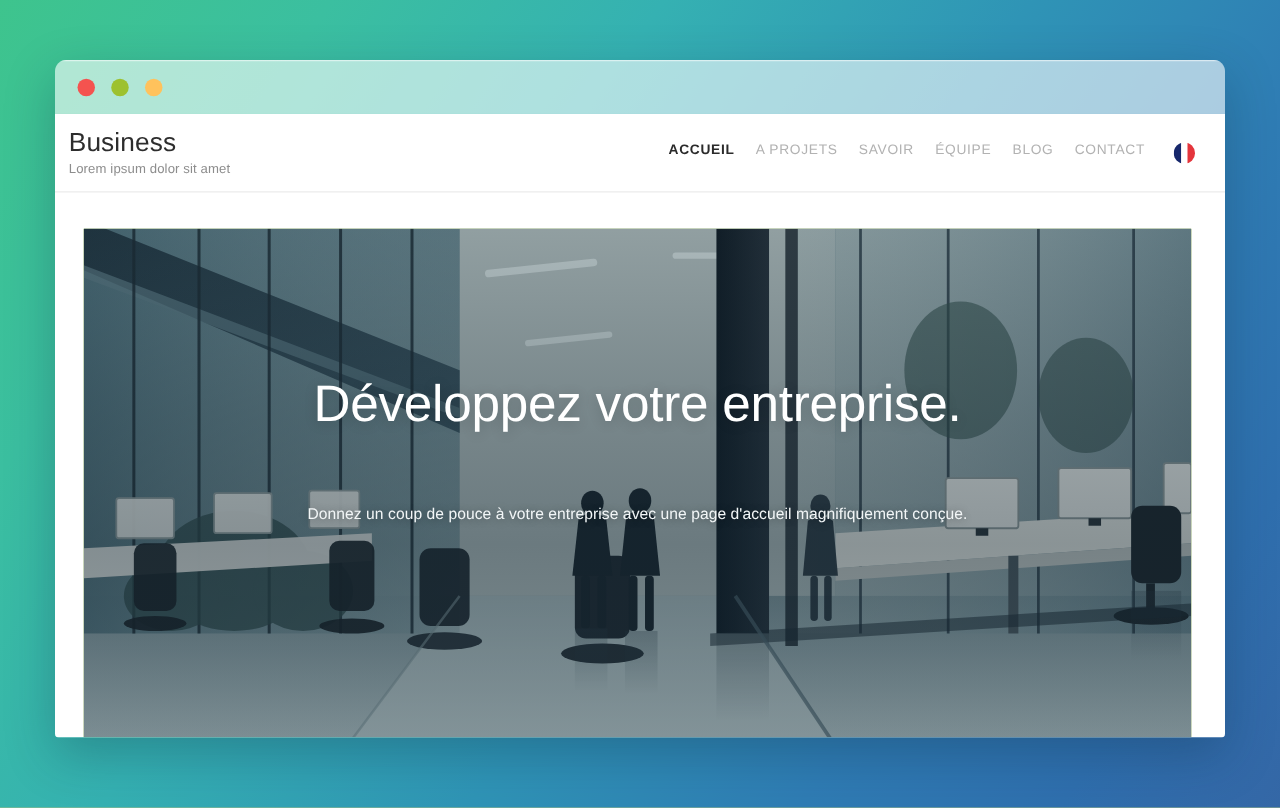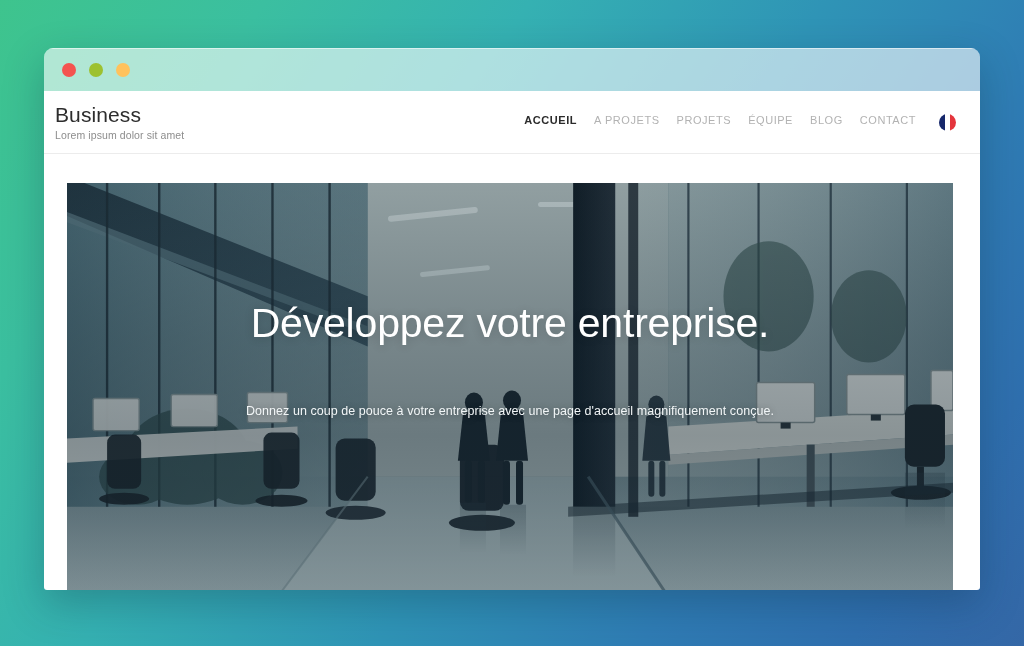--- a/index.html
+++ b/index.html
@@ -198,21 +198,21 @@
     <header class="site-header">
 
       <div class="brand">
         <div class="brand-title">Business</div>
         <div class="brand-sub">Lorem ipsum dolor sit amet</div>
       </div>
 
       <nav class="nav">
         <a class="nav-link active" href="#">ACCUEIL</a>
         <a class="nav-link" href="#">A PROJETS</a>
-        <a class="nav-link" href="#">PROJETS</a>
+        <a class="nav-link" href="#">SAVOIR</a>
         <a class="nav-link" href="#">ÉQUIPE</a>
         <a class="nav-link" href="#">BLOG</a>
         <a class="nav-link" href="#">CONTACT</a>
 
         <div class="flag">
           <span style="background:#16276b"></span>
           <span style="background:#ffffff"></span>
           <span style="background:#e4353c"></span>
         </div>
       </nav>

